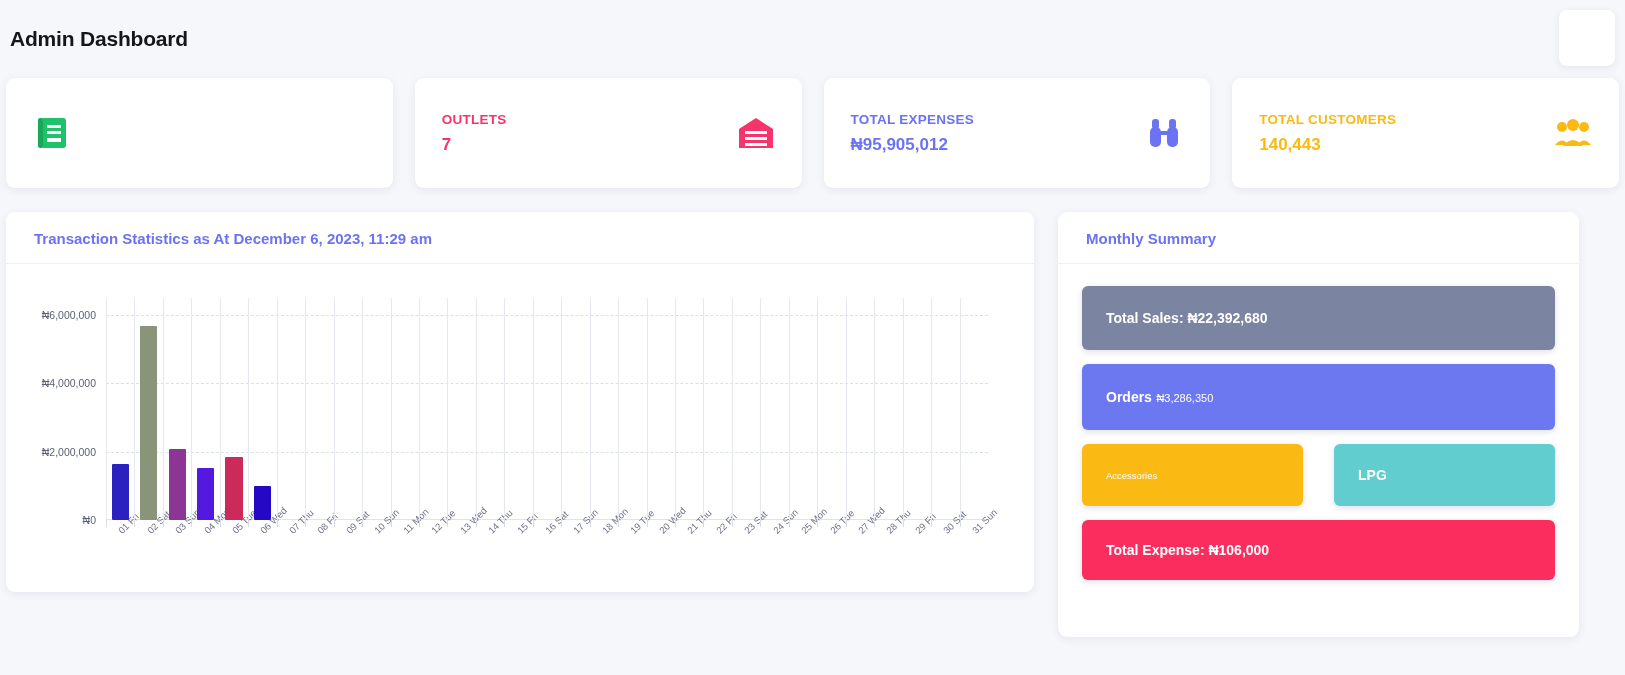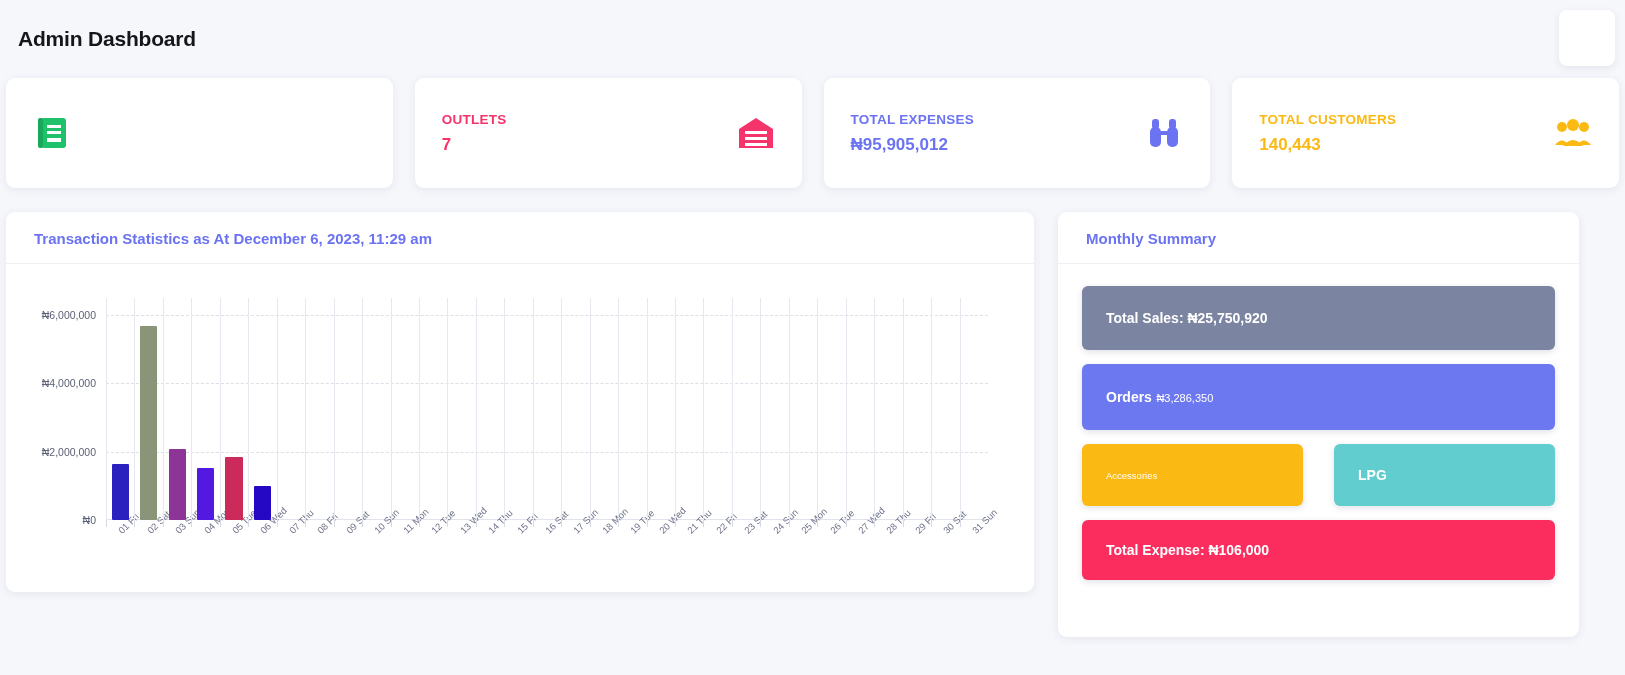--- a/index.html
+++ b/index.html
@@ -8,21 +8,21 @@
     background: #f6f7fb;
     font-family: "Liberation Sans", sans-serif;
     overflow: hidden;
   }
   .page { position: relative; width: 1625px; height: 675px; }
 
   
   .header {
     height: 78px;
     display: flex; align-items: center;
-    padding: 0 18px;
+    padding: 0 10px;
   }
   .page-title {
     font-size: 21px; font-weight: bold; color: #14161c;
     letter-spacing: -0.2px;
   }
   .header-card {
     position: absolute; right: 10px; top: 10px;
     width: 56px; height: 56px;
     background: #ffffff; border-radius: 8px;
     box-shadow: 0 2px 7px rgba(60,70,110,.10);
@@ -310,21 +310,21 @@
       </div>
     </div>
 
     <div class="panel summary-panel">
       <div class="panel-head">
         <div class="panel-title">Monthly Summary</div>
       </div>
       <div class="summary-body">
 
         <div class="tile tile-wide" style="background:#7b84a0">
-          <div class="tile-title">Total Sales: ₦25,750,920</div>
+          <div class="tile-title">Total Sales: ₦22,392,680</div>
         </div>
 
         <div class="tile-row">
           <div class="tile tile-half" style="background:#6c78f0;height:66px">
             <div>
               <span class="tile-title">Orders</span>
               <span class="inline-amount">₦3,286,350</span>
             </div>
           </div>
         </div>

